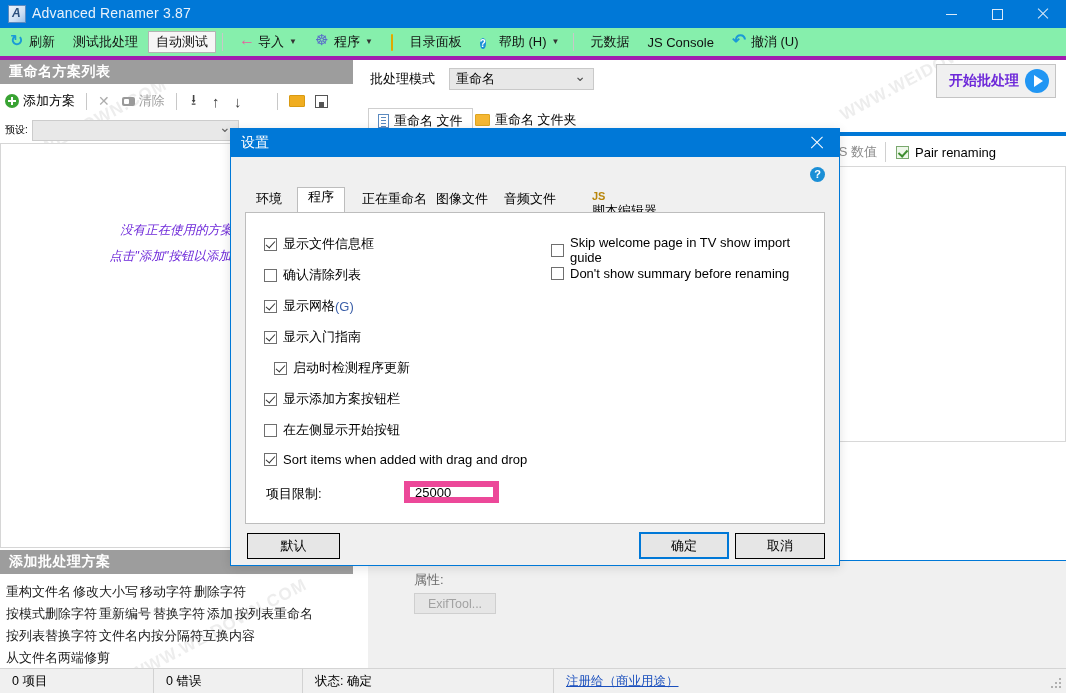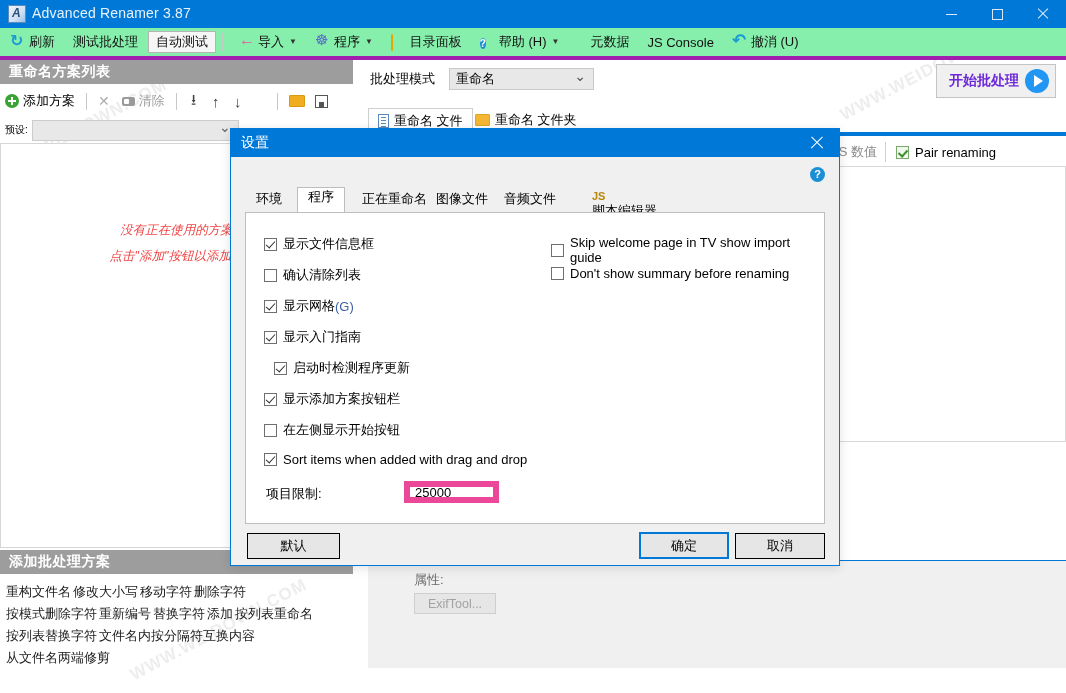--- a/index.html
+++ b/index.html
@@ -166,21 +166,21 @@
   .preset-combo:after{
     content:"\2304"; position:absolute; right:7px; top:-2px; font-size:14px; color:#666;
   }
 
   .scheme-list {
     position:absolute; left:0; top:143px; width:353px; height:405px;
     background:#ffffff; border:1px solid #d6d6d6; box-sizing:border-box;
   }
   .empty-text{
     position:absolute; width:100%; text-align:center;
-    font-style:italic; color:#ef4444; font-size:12.5px;
+    font-style:italic; color:#6d28d9; font-size:12.5px;
   }
   #empty1{ top:78px; }
   #empty2{ top:104px; }
 
   .addbatch-list {
     position:absolute; left:0; top:578px; width:353px; height:90px;
     padding:3px 0 0 6px; box-sizing:border-box;
   }
   .ab-row { height:22px; display:flex; align-items:center; gap:2px; }
   .ab-link { font-size:13px; color:#1a1a1a; white-space:nowrap; }
@@ -540,20 +540,37 @@
 
   <div class="right-panel"></div>
 
   <div class="props-area">
     <div class="props-label">属性:</div>
     <div class="exif-btn">
       <span>ExifTool...</span>
     </div>
   </div>
 
+  <div class="statusbar">
+    <div class="sb-cell" style="width:153px;">0 项目</div>
+    <div class="sb-div"></div>
+    <div class="sb-cell" style="width:148px;">0 错误</div>
+    <div class="sb-div"></div>
+    <div class="sb-cell" style="width:250px;">状态: 确定</div>
+    <div class="sb-div"></div>
+    <span class="sb-link">注册给（商业用途）</span>
+    <div class="grip">
+      <i style="left:8px;top:0px;"></i>
+        <i style="left:4px;top:4px;"></i>
+        <i style="left:8px;top:4px;"></i>
+      <i style="left:0px;top:8px;"></i>
+        <i style="left:4px;top:8px;"></i>
+        <i style="left:8px;top:8px;"></i>
+    </div>
+  </div>
 
   <div class="dialog">
     <div class="dlg-title">
       <div class="dt-text">设置</div>
       <div class="dlg-close">
         <span class="gl-close"></span>
       </div>
     </div>
 
     <div class="dlg-help">?</div>

